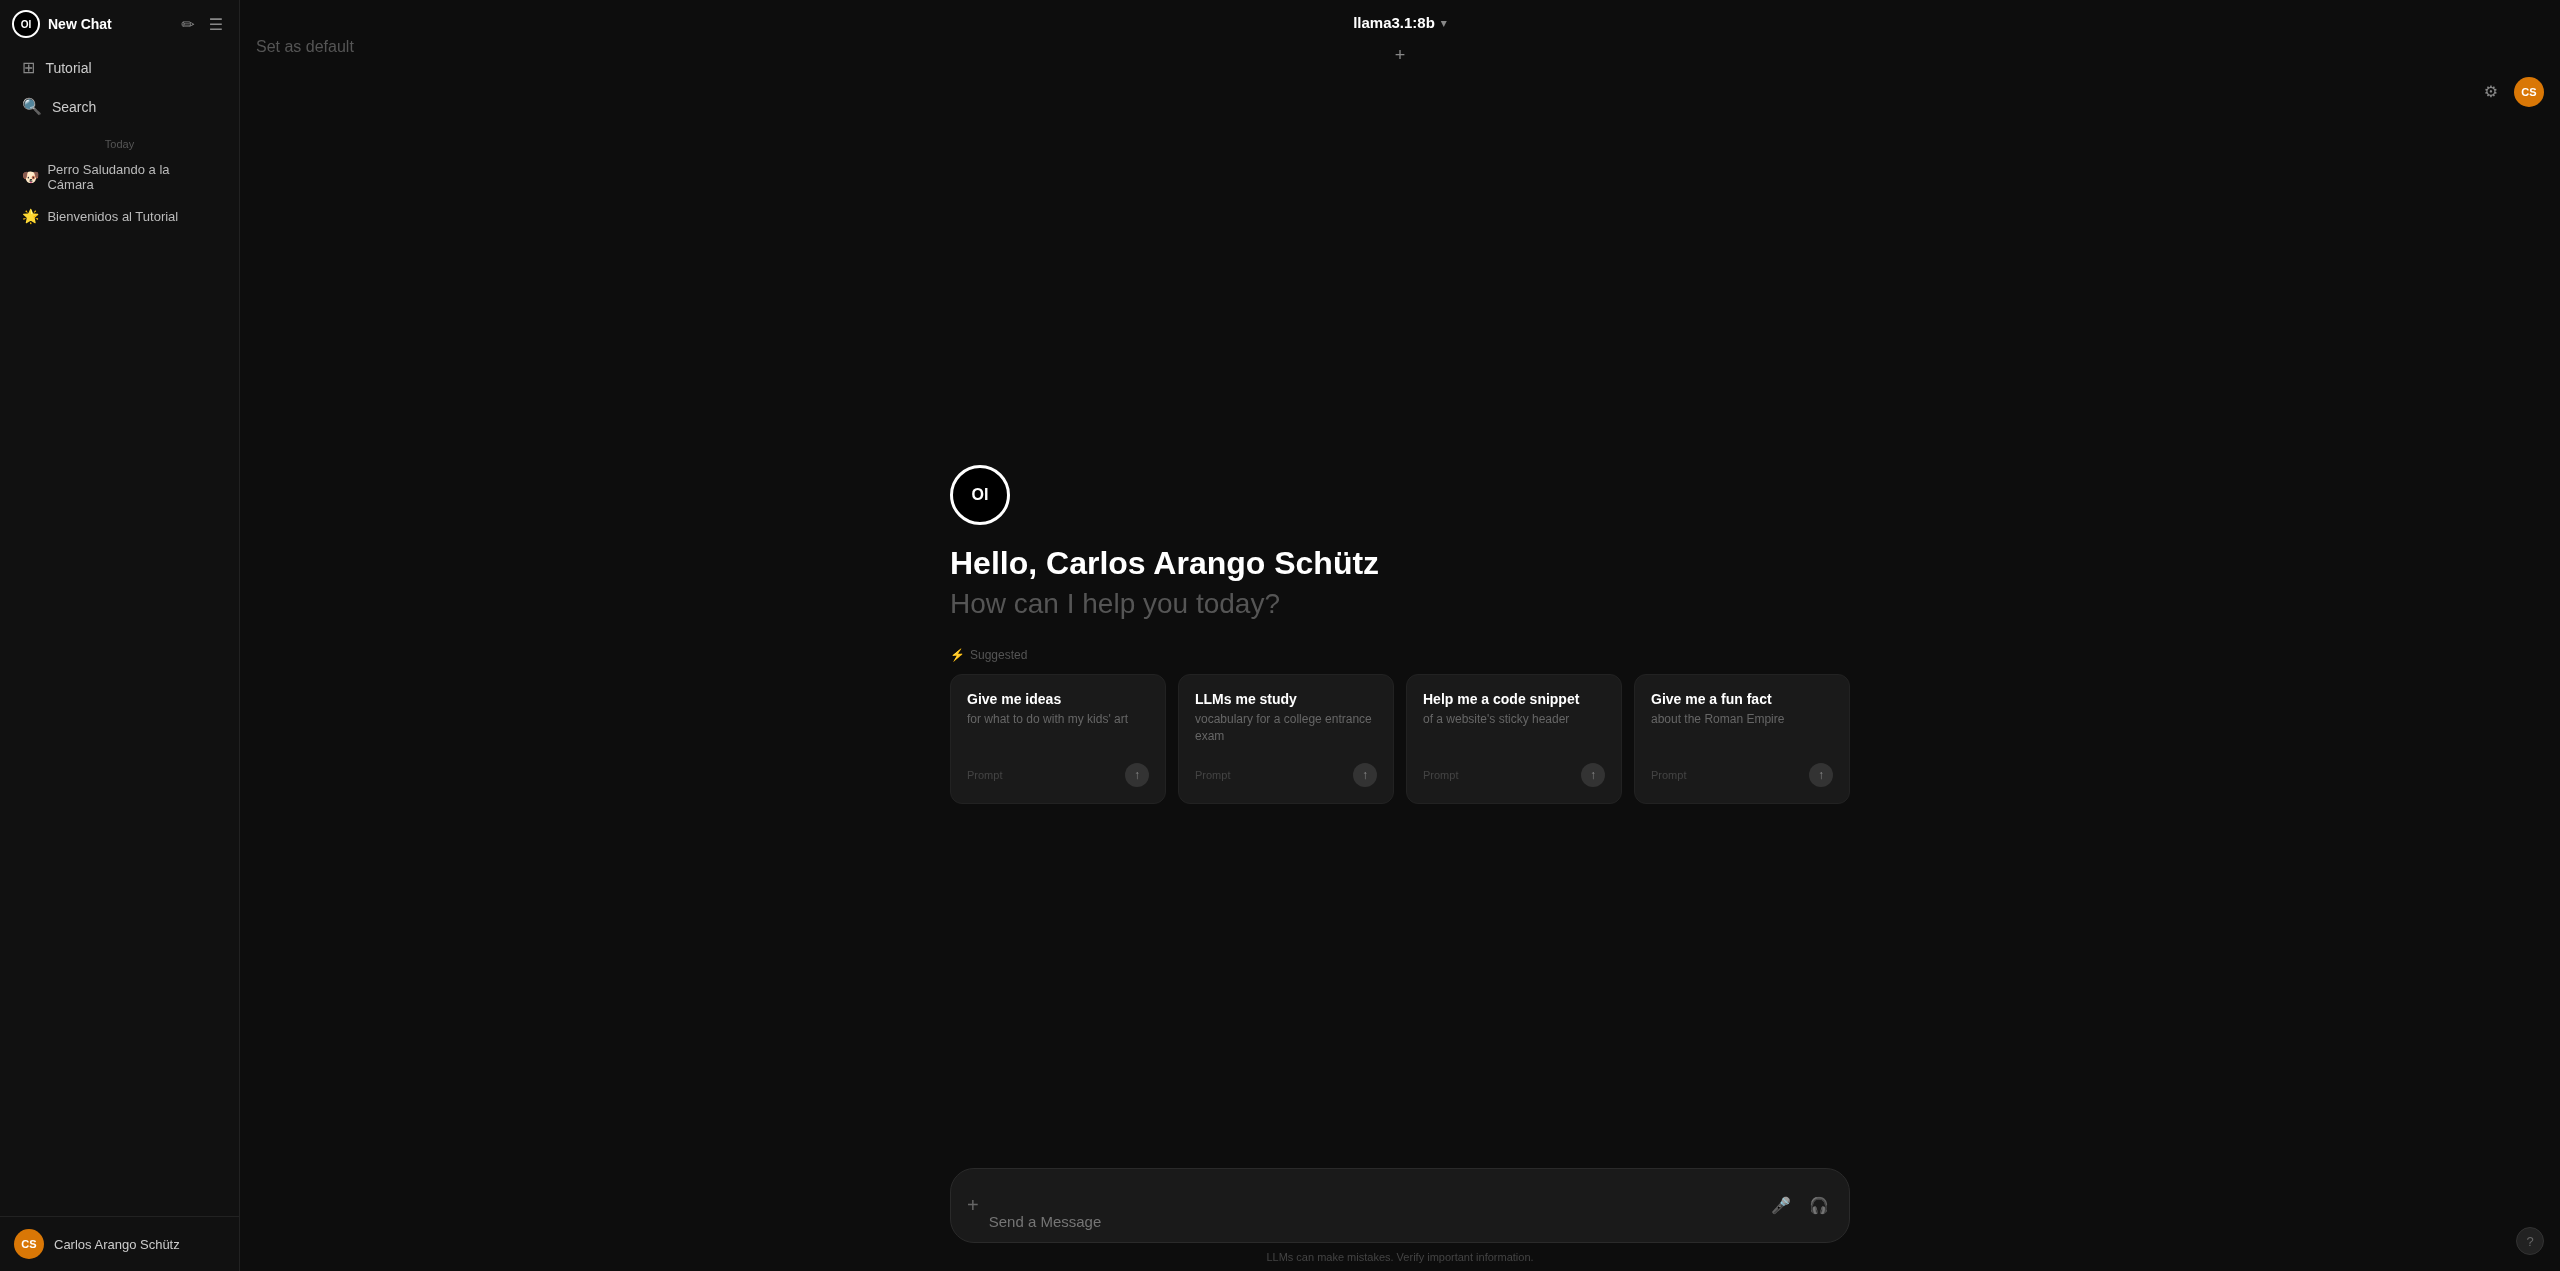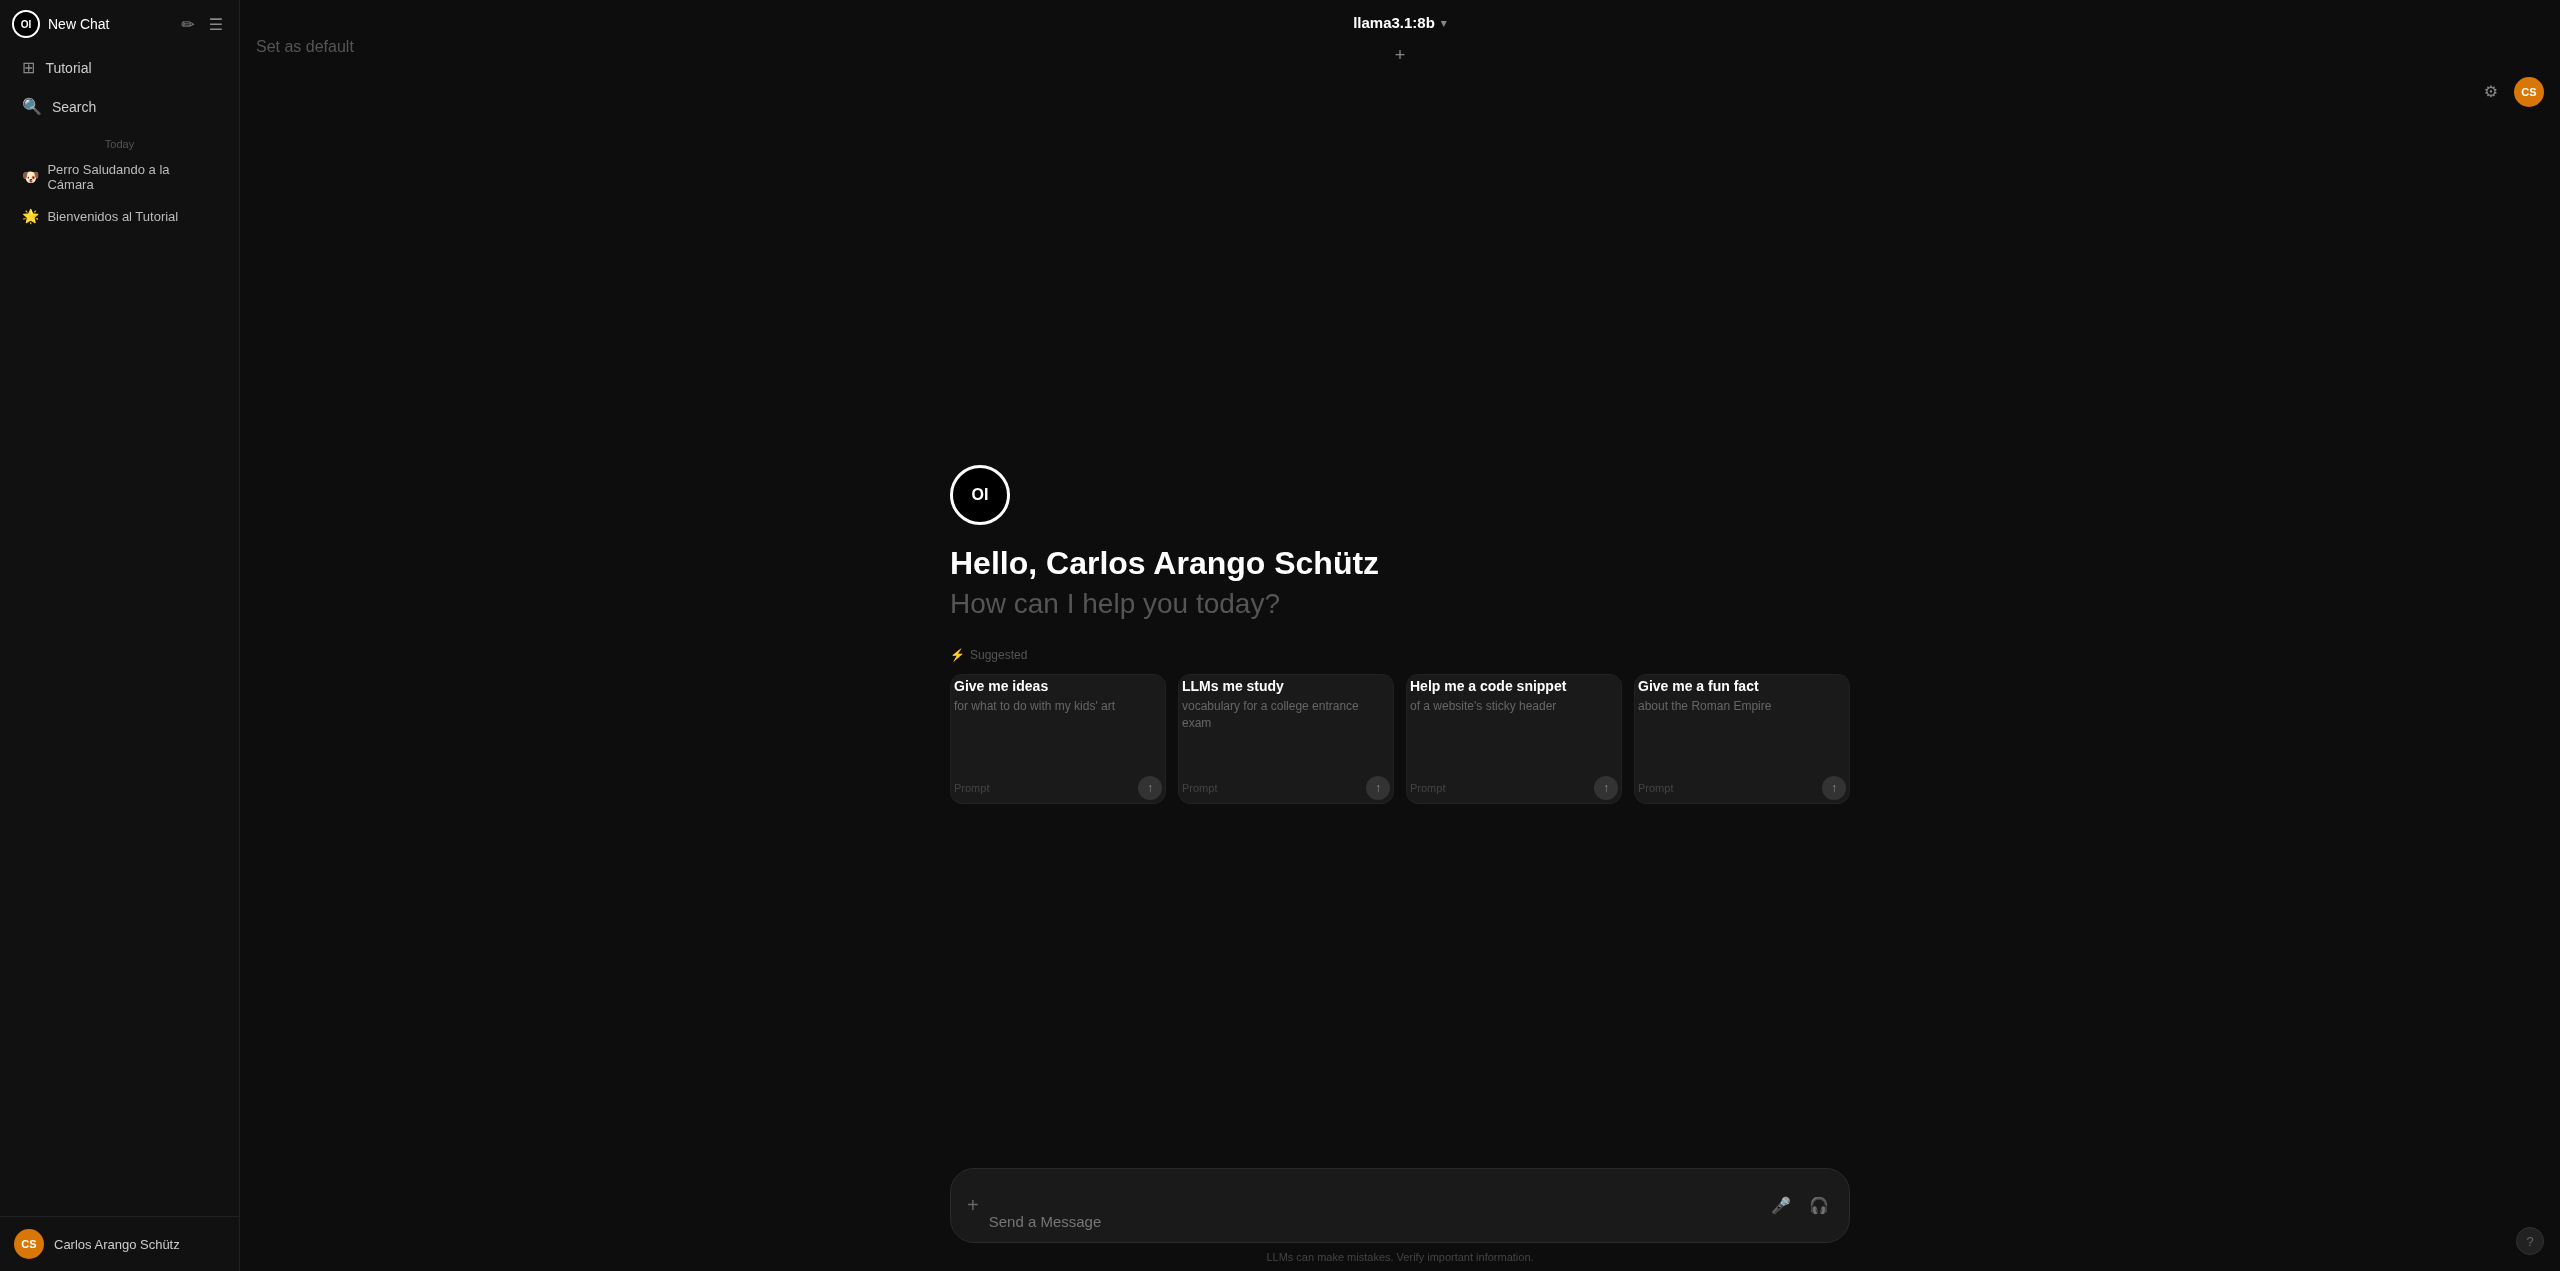--- a/index.html
+++ b/index.html
@@ -37,21 +37,21 @@
       align-items: center;
       justify-content: center;
       font-size: 10px;
       font-weight: bold;
       color: #fff;
       background: #000;
       flex-shrink: 0;
     }
     .new-chat-label {
       font-size: 14px;
-      font-weight: 400;
+      font-weight: 700;
       color: #fff;
       flex: 1;
     }
     .header-icons {
       display: flex;
       gap: 6px;
     }
     .icon-btn {
       background: none;
       border: none;
@@ -270,21 +270,21 @@
     .suggestions-grid {
       display: flex;
       gap: 12px;
       width: 100%;
     }
 
     .suggestion-card {
       flex: 1;
       background: #1a1a1a;
       border-radius: 12px;
-      padding: 3px;
+      padding: 16px;
       cursor: pointer;
       display: flex;
       flex-direction: column;
       min-height: 130px;
       position: relative;
       border: 1px solid #222;
       transition: background 0.15s;
     }
 
     .suggestion-title {

